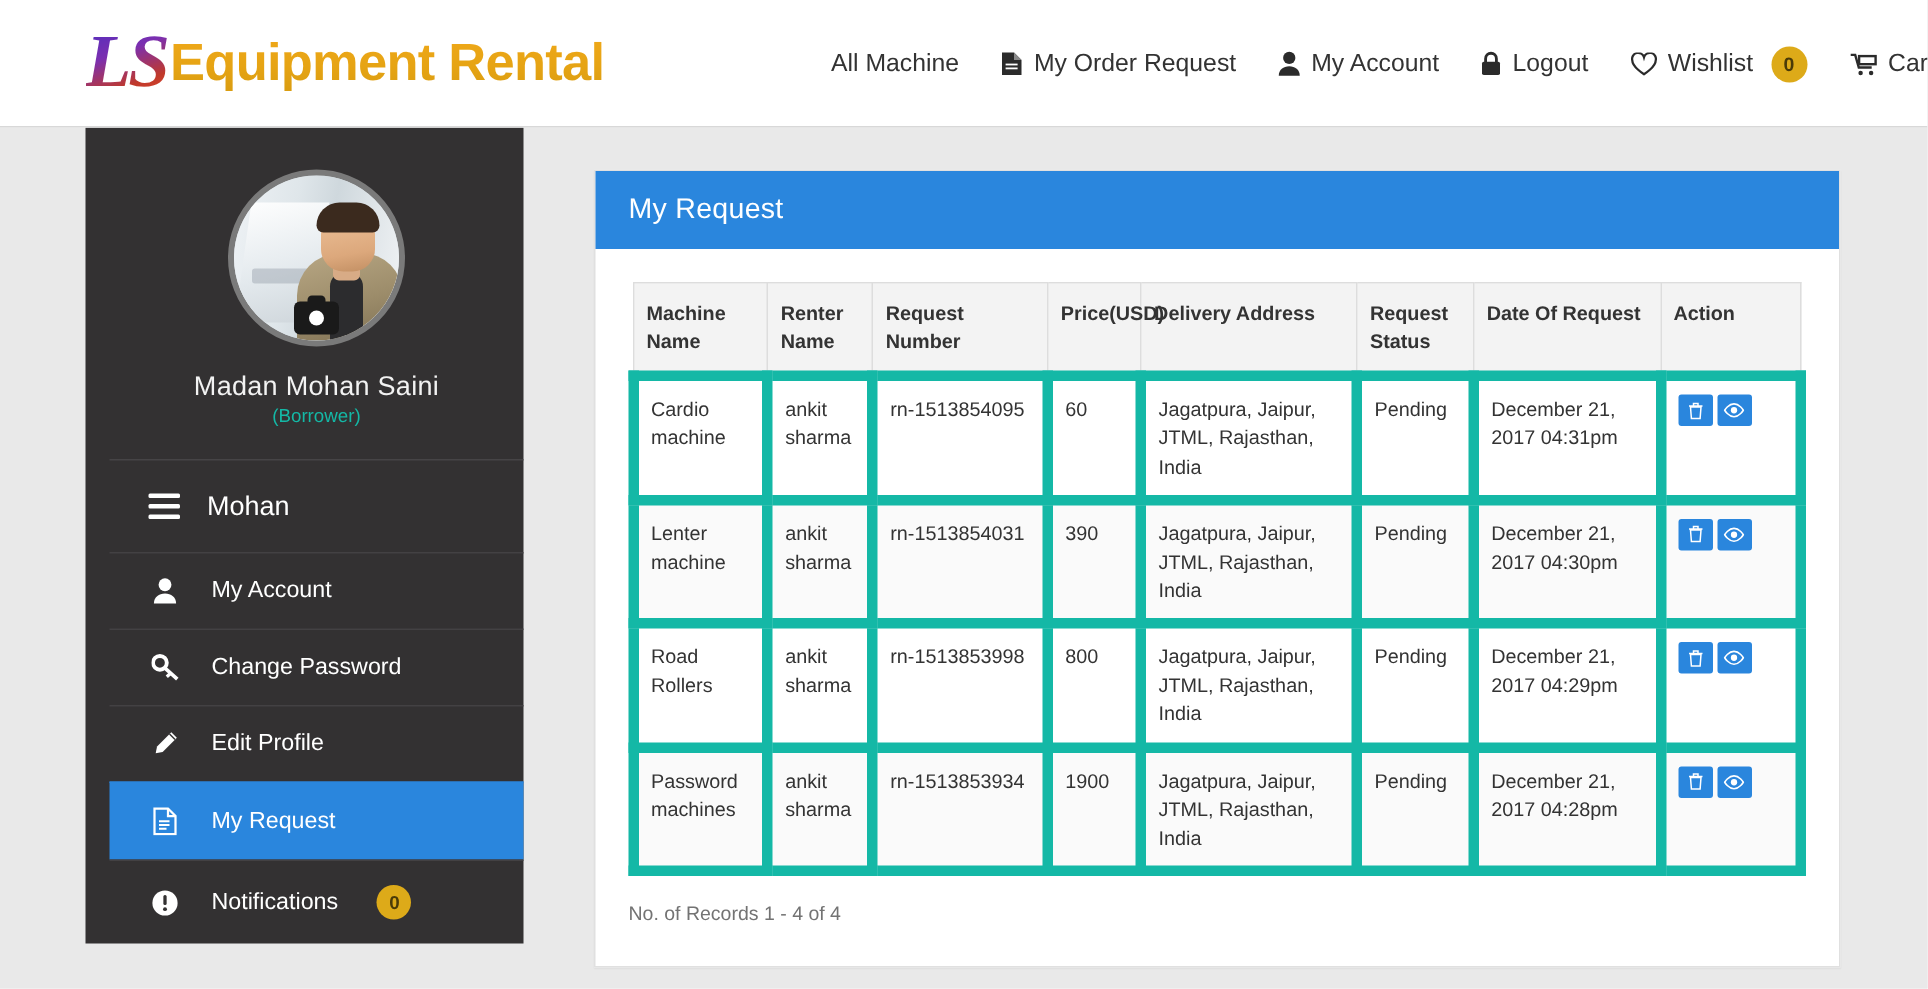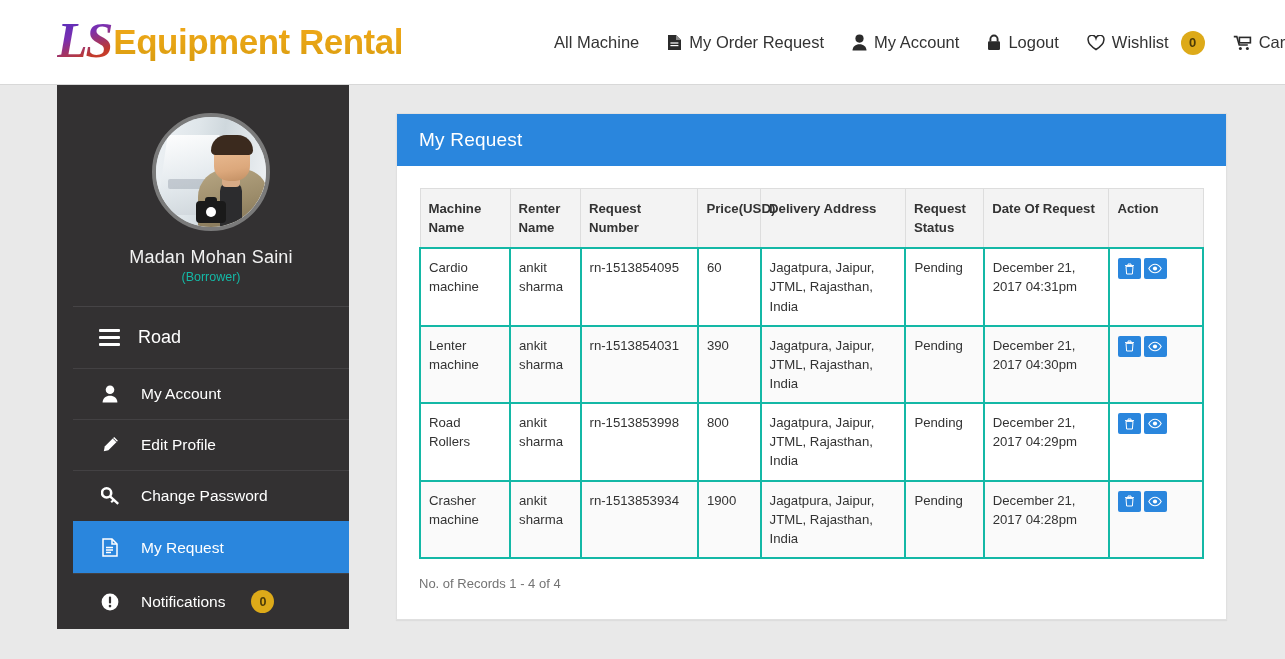--- a/index.html
+++ b/index.html
@@ -283,21 +283,21 @@
   table.req th {
     background: #f3f3f3;
     border: 1px solid #dddddd;
     text-align: left;
     font-weight: bold;
     padding: 10px 8px;
     vertical-align: top;
     line-height: 1.45;
   }
   table.req td {
-    border: 2px solid #14b8a6;
+    border: 7px solid #14b8a6;
     padding: 9px 8px;
     vertical-align: top;
     line-height: 1.45;
     background: #ffffff;
   }
   table.req tr.alt td { background: #fafafa; }
 
   .col-machine { width: 11.5%; }
   .col-renter  { width: 9%; }
   .col-reqnum  { width: 15%; }
@@ -416,52 +416,52 @@
       <div class="profile-name">Madan Mohan Saini</div>
       <div class="profile-role">(Borrower)</div>
     </div>
 
     <div class="menu-head">
       <span class="hamburger">
         <span></span>
           <span></span>
           <span></span>
       </span>
-      <span>Road</span>
+      <span>Mohan</span>
     </div>
 
     <div class="menu-item">
       <span class="m-ico">
         <svg width="16" height="18" viewBox="0 0 16 18">
             <circle cx="8" cy="4.8" r="4.3" fill="#ffffff"></circle>
             <path d="M0.6 17.4c0-4.2 3.3-6.7 7.4-6.7s7.4 2.5 7.4 6.7z" fill="#ffffff"></path>
           </svg>
       </span>
       <span>My Account</span>
-    </div>
-
-    <div class="menu-item">
-      <span class="m-ico">
-        <svg width="18" height="18" viewBox="0 0 18 18">
-            <path d="M13.2 1.1l3.7 3.7-9.5 9.5-4.6 0.9 0.9-4.6z" fill="#ffffff"></path>
-            <path d="M12 2.3l3.7 3.7" stroke="#333132" stroke-width="1"></path>
-          </svg>
-      </span>
-      <span>Edit Profile</span>
     </div>
 
     <div class="menu-item">
       <span class="m-ico">
         <svg width="19" height="18" viewBox="0 0 19 18">
             <circle cx="5.6" cy="5.9" r="4.6" fill="none" stroke="#ffffff" stroke-width="2.6"></circle>
             <path d="M8.8 9.2l8.4 7.6" stroke="#ffffff" stroke-width="2.4" fill="none"></path>
             <path d="M12.6 13l-2.4 2.2" stroke="#ffffff" stroke-width="2.2" fill="none"></path>
           </svg>
       </span>
       <span>Change Password</span>
+    </div>
+
+    <div class="menu-item">
+      <span class="m-ico">
+        <svg width="18" height="18" viewBox="0 0 18 18">
+            <path d="M13.2 1.1l3.7 3.7-9.5 9.5-4.6 0.9 0.9-4.6z" fill="#ffffff"></path>
+            <path d="M12 2.3l3.7 3.7" stroke="#333132" stroke-width="1"></path>
+          </svg>
+      </span>
+      <span>Edit Profile</span>
     </div>
 
     <div class="menu-item active">
       <span class="m-ico">
         <svg width="16" height="19" viewBox="0 0 16 19">
             <path d="M1 1h9l5 5v12H1z" fill="none" stroke="#ffffff" stroke-width="1.5"></path>
             <path d="M10 1v5h5" fill="none" stroke="#ffffff" stroke-width="1.5"></path>
             <path d="M4 9.5h7M4 12h7M4 14.5h5" stroke="#ffffff" stroke-width="1.3"></path>
           </svg>
       </span>
@@ -581,21 +581,21 @@
                     <svg width="14" height="11" viewBox="0 0 14 11">
                         <path d="M.8 5.5S3.3 1.2 7 1.2s6.2 4.3 6.2 4.3S10.7 9.8 7 9.8.8 5.5.8 5.5z" fill="none" stroke="#ffffff" stroke-width="1.1"></path>
                         <circle cx="7" cy="5.5" r="2.1" fill="#ffffff"></circle>
                       </svg>
                   </span>
                 </div>
               </td>
             </tr>
 
             <tr class="alt">
-              <td>Crasher machine</td>
+              <td>Password machines</td>
               <td>ankit sharma</td>
               <td>rn-1513853934</td>
               <td>1900</td>
               <td>Jagatpura, Jaipur, JTML, Rajasthan, India</td>
               <td>Pending</td>
               <td>December 21, 2017 04:28pm</td>
               <td>
                 <div class="act-btns">
                   <span class="act-btn">
                     <svg width="11" height="12" viewBox="0 0 11 12">

